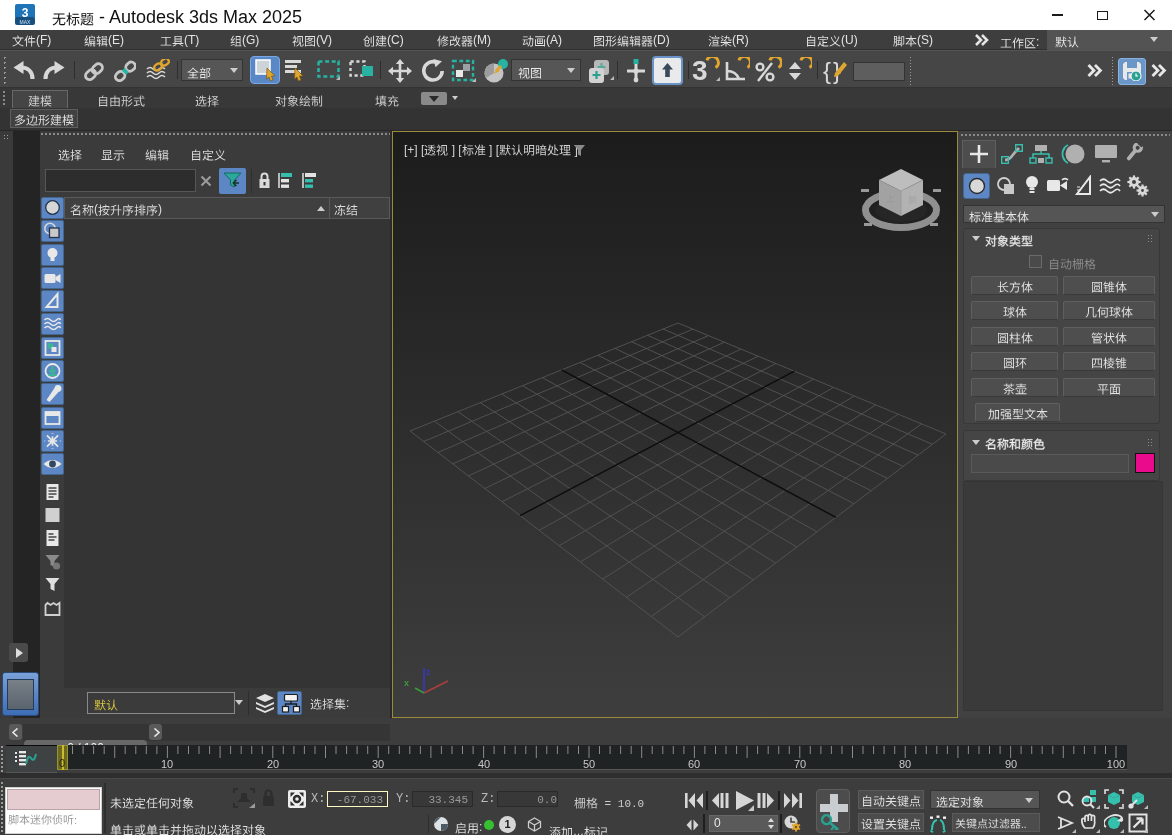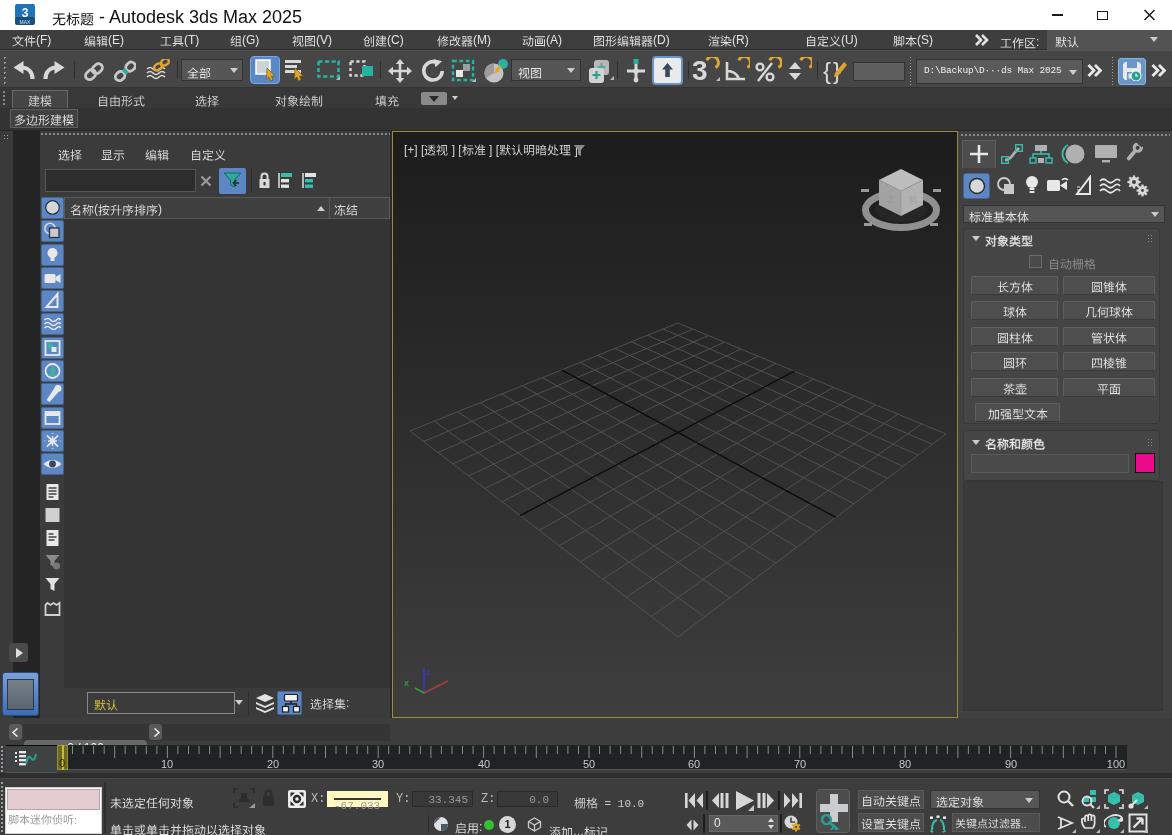--- a/index.html
+++ b/index.html
@@ -390,24 +390,20 @@
       <path d="M0 6 A 6 5.6 0 1 1 11 6" stroke="#e0a52e" stroke-width="3" fill="none" transform="translate(14,1) rotate(40 5.5 5.5)"></path>
     </svg>
     <div style="position:absolute;left:817px;top:10px;width:1px;height:18px;background:#2e2e2e"></div>
     <svg style="position:absolute;left:823px;top:6px" width="26" height="27" viewBox="0 0 26 27">
       <text x="0" y="22" font-family="Liberation Sans" font-size="24" fill="#d8d8d8">{</text>
       <text x="10" y="22" font-family="Liberation Sans" font-size="24" fill="#d8d8d8">}</text>
       <path d="M12 16 L21 5 L24 8 L15 19 L11 20 Z" fill="#e0a52e"></path>
     </svg>
     <div style="position:absolute;left:853px;top:11px;width:52px;height:19px;background:#5e5e5e;border:1px solid #333"></div>
     <div style="position:absolute;left:909px;top:5px;width:3px;height:29px;background-image:radial-gradient(#9a9a9a .8px,transparent 1px);background-size:3px 3px"></div>
-    <div style="position:absolute;left:916px;top:8px;width:167px;height:25px;background:#5a5a5a;border:1px solid #333">
-      <div style="position:absolute;left:7px;top:5px;font-family:'Liberation Mono',monospace;font-size:9.5px;color:#f0f0f0;white-space:nowrap;letter-spacing:-0.2px">D:\Backup\D···ds Max 2025</div>
-      <div style="position:absolute;right:5px;top:10px;width:0;height:0;border-left:4px solid transparent;border-right:4px solid transparent;border-top:5px solid #ccc"></div>
-    </div>
     <svg style="position:absolute;left:1086px;top:13px" width="18" height="13" viewBox="0 0 16 12">
       <path d="M2 1 L7 6 L2 11 M8 1 L13 6 L8 11" stroke="#e8e8e8" stroke-width="2.6" fill="none"></path>
     </svg>
     <div style="position:absolute;left:1111px;top:5px;width:3px;height:29px;background-image:radial-gradient(#9a9a9a .8px,transparent 1px);background-size:3px 3px"></div>
     <div style="position:absolute;left:1118px;top:7px;width:28px;height:27px;background:#6a96c8;border-radius:3px;border:1px solid #8ab2e0"></div>
     <svg style="position:absolute;left:1122px;top:10px" width="20" height="20" viewBox="0 0 20 20">
       <path d="M1 3 L3 1 L17 1 L19 3 L19 17 L17 19 L3 19 L1 17 Z" fill="#e8e8e8"></path>
       <rect x="5" y="1" width="10" height="6" fill="#6a96c8"></rect>
       <rect x="5" y="11" width="10" height="8" fill="#6a96c8"></rect>
       <rect x="6.5" y="12.5" width="7" height="5" fill="#e8e8e8"></rect>
@@ -1199,25 +1195,25 @@
     </svg>
     <div style="position:absolute;left:288px;top:11px;width:18px;height:18px;background:#ededed;border-radius:2px"></div>
     <svg style="position:absolute;left:288px;top:11px" width="18" height="18" viewBox="0 0 18 18">
       <g fill="#2c2c2c">
         <path d="M2.5 2.5 L7 2.5 L2.5 7 Z M15.5 2.5 L15.5 7 L11 2.5 Z M2.5 15.5 L2.5 11 L7 15.5 Z M15.5 15.5 L11 15.5 L15.5 11 Z"></path>
         <circle cx="9" cy="9" r="4.2"></circle>
       </g>
       <circle cx="9" cy="9" r="1.8" fill="#ededed"></circle>
     </svg>
     <div style="position:absolute;left:311px;top:13px;font-size:12px;color:#b9b9b9;font-family:'Liberation Mono',monospace">X:</div>
-    <div style="position:absolute;left:327px;top:12px;width:61px;height:16px;background:#383838;border:7px solid #fef9c3;font-size:11px;color:#999;font-family:'Liberation Mono',monospace;text-align:right;padding-right:4px;line-height:16px">-67.033</div>
+    <div style="position:absolute;left:327px;top:12px;width:61px;height:16px;background:#383838;border:1px solid #fef9c3;font-size:11px;color:#999;font-family:'Liberation Mono',monospace;text-align:right;padding-right:4px;line-height:16px">-67.033</div>
     <div style="position:absolute;left:396px;top:13px;font-size:12px;color:#b9b9b9;font-family:'Liberation Mono',monospace">Y:</div>
     <div style="position:absolute;left:412px;top:12px;width:61px;height:16px;background:#383838;border:1px solid #2a2a2a;font-size:11px;color:#999;font-family:'Liberation Mono',monospace;text-align:right;padding-right:4px;line-height:16px">33.345</div>
     <div style="position:absolute;left:481px;top:13px;font-size:12px;color:#b9b9b9;font-family:'Liberation Mono',monospace">Z:</div>
-    <div style="position:absolute;left:497px;top:12px;width:61px;height:16px;background:#383838;border:1px solid #2a2a2a;font-size:11px;color:#999;font-family:'Liberation Mono',monospace;text-align:right;padding-right:8px;line-height:16px">0.0</div>
+    <div style="position:absolute;left:497px;top:12px;width:61px;height:16px;background:#383838;border:1px solid #2a2a2a;font-size:11px;color:#999;font-family:'Liberation Mono',monospace;text-align:right;padding-right:0;line-height:16px">0.0</div>
     <div style="position:absolute;left:574px;top:14px"><svg style="vertical-align:-3.5px" width="24.0" height="14.0" viewBox="0 0 24.0 14">
         <g fill="#cccccc">
           <use href="#u6805" x="0"></use>
           <use href="#u683C" x="12"></use>
         </g>
       </svg><span style="font-size:11px;color:#ccc;font-family:'Liberation Mono',monospace"> = 10.0</span></div>
     <div style="position:absolute;left:549px;top:43px"><svg style="vertical-align:-3.5px" width="24.0" height="14.0" viewBox="0 0 24.0 14">
         <g fill="#e0e0e0">
           <use href="#u6DFB" x="0"></use>
           <use href="#u52A0" x="12"></use>

